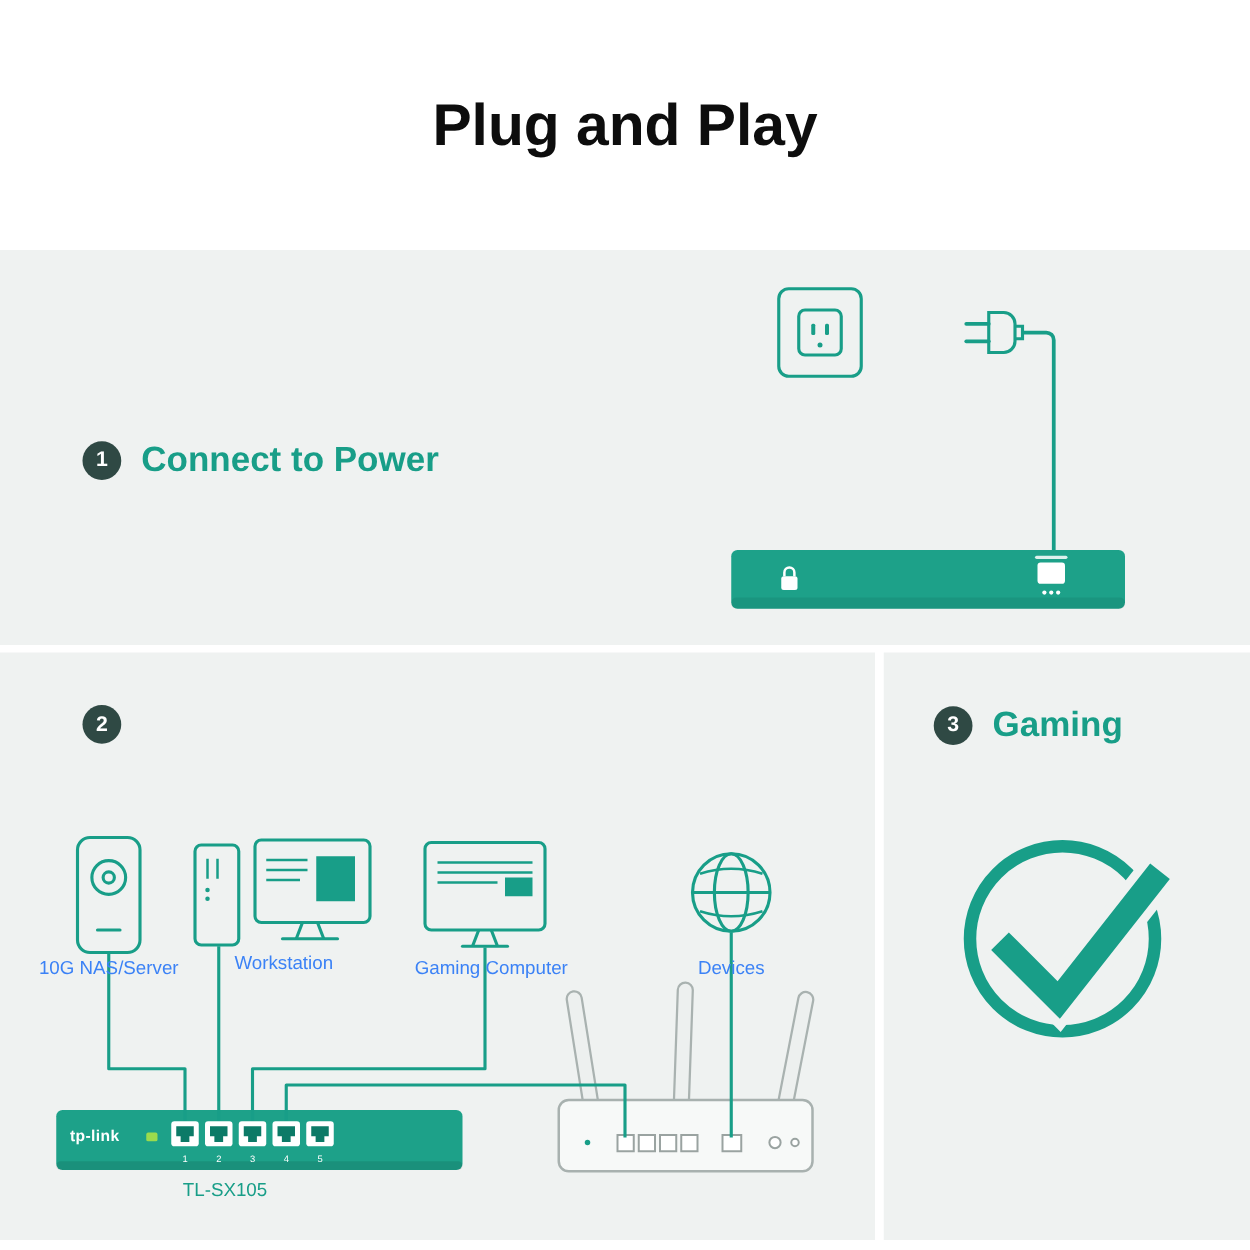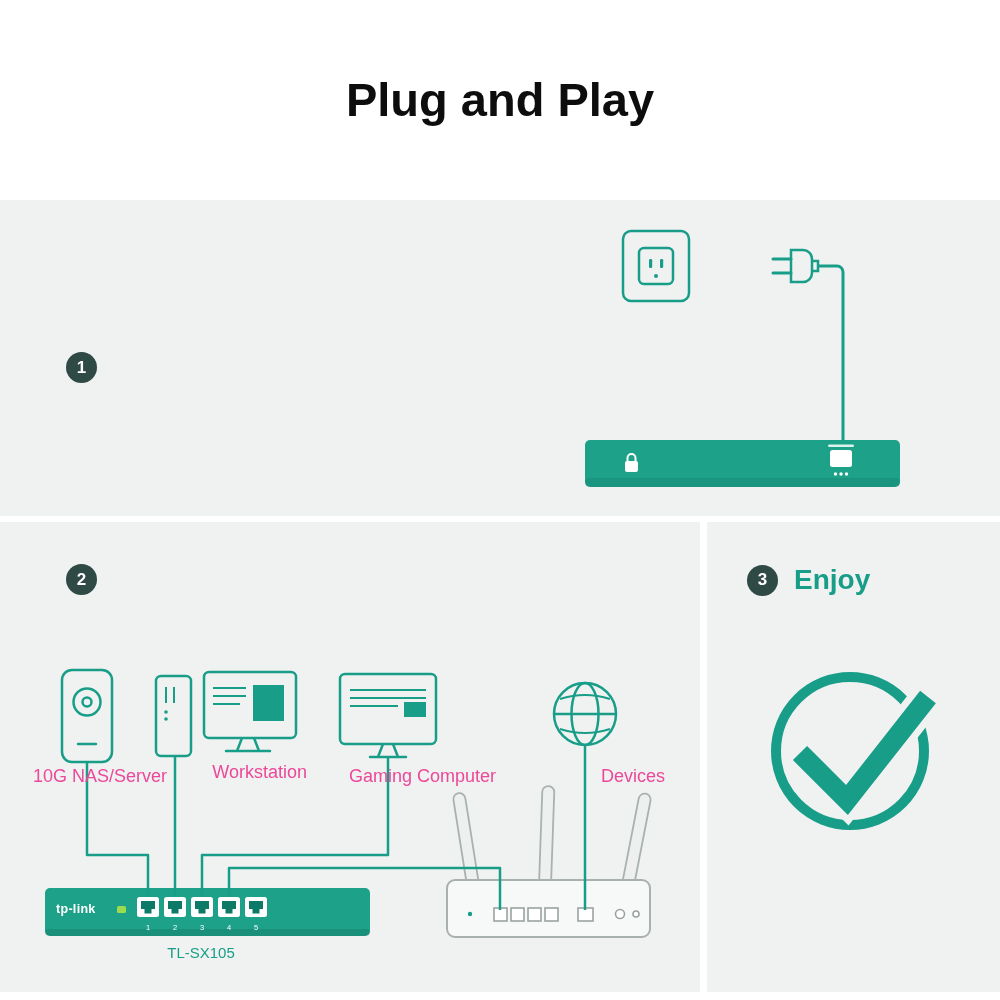--- a/index.html
+++ b/index.html
@@ -12,22 +12,22 @@
 
   .title{position:absolute;top:72px;left:0;width:100%;text-align:center;
          font-size:47px;font-weight:700;color:#0d0d0d;}
 
   .step{position:absolute;display:flex;align-items:center;gap:16px;}
   .badge{width:31px;height:31px;border-radius:50%;background:#2F4944;color:#fff;
          display:flex;align-items:center;justify-content:center;
          font-size:17px;font-weight:700;flex:0 0 auto;}
   .step-label{font-size:28px;font-weight:600;color:#189E88;white-space:pre;}
 
-  .dev-label{position:absolute;font-size:18px;color:#ec4899;text-align:right;}
-  .model-label{position:absolute;left:56px;top:944px;width:290px;text-align:center;
+  .dev-label{position:absolute;font-size:15px;color:#3b82f6;text-align:center;}
+  .model-label{position:absolute;left:35px;top:944px;width:290px;text-align:center;
                font-size:15px;color:#189E88;}
 
   svg.overlay{position:absolute;top:0;left:0;pointer-events:none;}
   .logo-text{font-family:"Liberation Sans",sans-serif;font-size:12.5px;font-weight:700;
              fill:#ffffff;letter-spacing:.3px;}
   .port-num{font-family:"Liberation Sans",sans-serif;font-size:7.5px;fill:#ffffff;
             text-anchor:middle;}
 </style>
 </head>
 <body>
@@ -37,33 +37,34 @@
   <div class="panel panel-1"></div>
   <div class="panel panel-2"></div>
   <div class="panel panel-3"></div>
 
   <div class="title">Plug and Play</div>
 
   <div class="step" style="left:66px;top:352px">
     <div class="badge">
       <span>1</span>
     </div>
+    <div class="step-label">Connect to Power</div>
   </div>
 
   <div class="step" style="left:66px;top:564px">
     <div class="badge">
       <span>2</span>
     </div>
   </div>
 
   <div class="step" style="left:747px;top:564px">
     <div class="badge">
       <span>3</span>
     </div>
-    <div class="step-label">Enjoy</div>
+    <div class="step-label">Gaming</div>
   </div>
 
   <svg class="overlay" width="1000" height="1000" viewBox="0 0 1000 1000">
 
     <g stroke="#189E88" fill="none" stroke-width="2.5">
       <rect x="623" y="231" width="66" height="70" rx="8"></rect>
       <rect x="639" y="248" width="34" height="36" rx="5"></rect>
       <rect x="649" y="259" width="3.2" height="9" rx="1.2" fill="#189E88" stroke="none"></rect>
       <rect x="660" y="259" width="3.2" height="9" rx="1.2" fill="#189E88" stroke="none"></rect>
       <circle cx="656" cy="276" r="2" fill="#189E88" stroke="none"></circle>
@@ -183,18 +184,18 @@
       <circle cx="585" cy="714" r="31"></circle>
       <ellipse cx="585" cy="714" rx="13.5" ry="31"></ellipse>
       <path d="M554,714 H616"></path>
       <path d="M560,699 Q585,691 610,699" stroke-width="2"></path>
       <path d="M560,729 Q585,737 610,729" stroke-width="2"></path>
     </g>
   </svg>
 
   <div class="dev-label" style="left:7px;top:766px;width:160px">10G NAS/Server</div>
   <div class="dev-label" style="left:147px;top:762px;width:160px">Workstation</div>
-  <div class="dev-label" style="left:316px;top:766px;width:180px">Gaming Computer</div>
+  <div class="dev-label" style="left:303px;top:766px;width:180px">Gaming Computer</div>
   <div class="dev-label" style="left:505px;top:766px;width:160px">Devices</div>
 
   <div class="model-label">TL-SX105</div>
 
 </div>
 
 </body></html>

